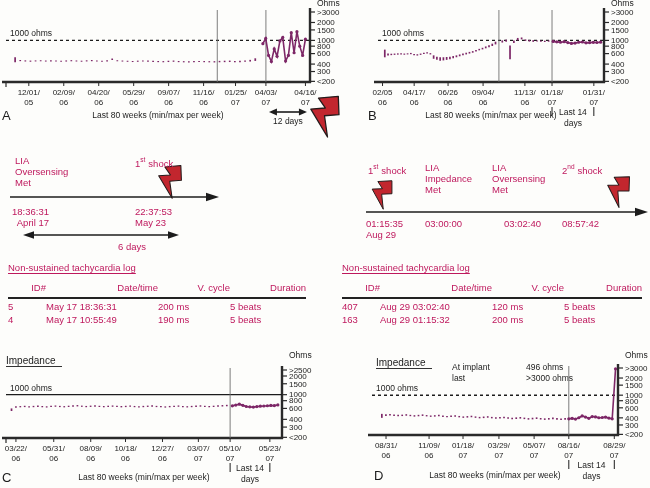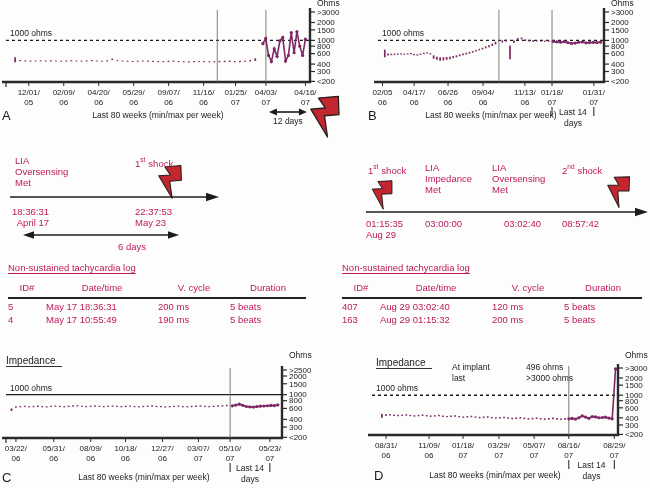--- a/index.html
+++ b/index.html
@@ -11,21 +11,21 @@
   .tl-svg{position:absolute;left:0;top:0;}
   .tl-text{position:absolute;font-size:9.5px;line-height:11px;white-space:nowrap;}
   .tl-text sup{font-size:6.5px;position:relative;top:-1px;}
   .shock-word{margin-left:3px;}
   .arrowline{stroke:#1c1c1c;stroke-width:1.4;}
   .arrowhead{fill:#1c1c1c;}
   .bolt{fill:#c2262e;stroke:#241b1b;stroke-width:1;stroke-linejoin:round;}
   .nst-table{position:absolute;font-size:9.5px;}
   .tbl-title{text-decoration:underline;text-underline-offset:2px;margin-bottom:7px;}
   .nst-table table{border-collapse:collapse;width:100%;table-layout:fixed;}
-  .nst-table th{text-align:center;font-weight:normal;border-bottom:2px solid #222;padding:2px 0 4px;}
+  .nst-table th{text-align:right;font-weight:normal;border-bottom:2px solid #222;padding:2px 0 4px;}
   .nst-table td{padding:2px 0 0;}
   .nst-table th:nth-child(1){width:38px}.nst-table th:nth-child(2){width:112px}
   .nst-table th:nth-child(3){width:72px}.nst-table th:nth-child(4){width:auto}
 </style>
 </head>
 <body>
 
 <div class="stage">
 
   <div class="chart" id="chart-A" style="left:0px;top:0px;"><svg width="350" height="146">

